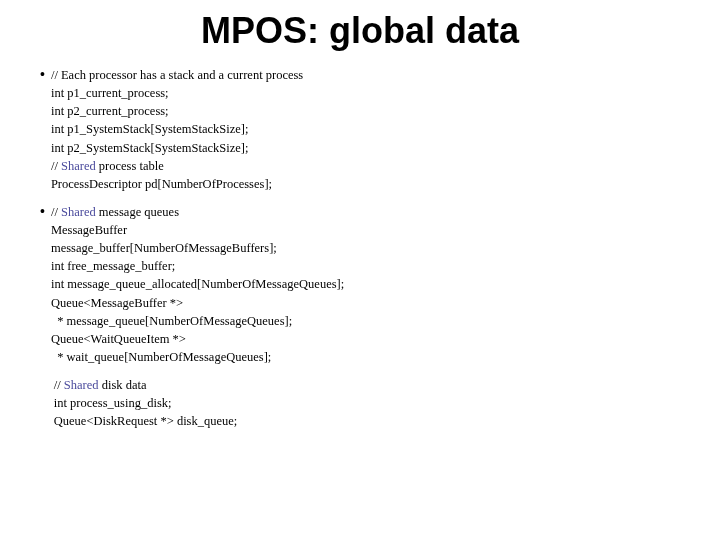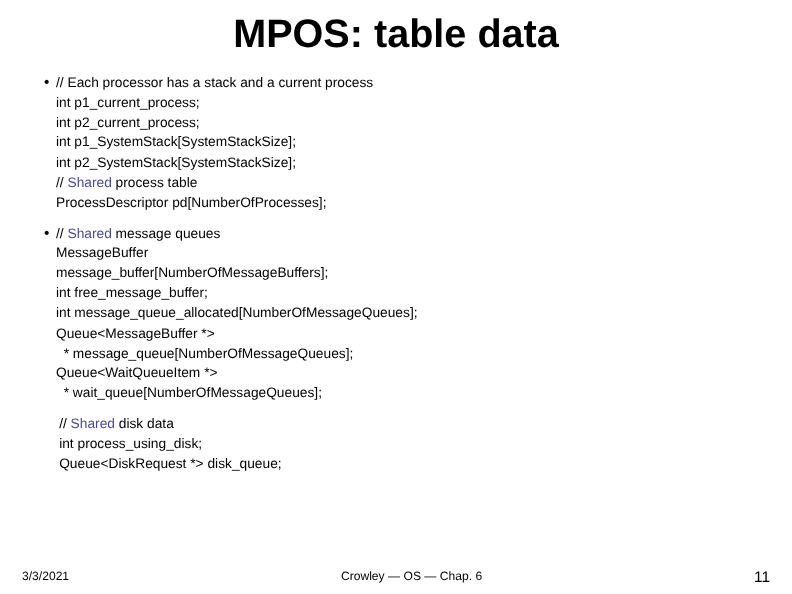--- a/index.html
+++ b/index.html
@@ -46,21 +46,21 @@
 
     .bullet {
       font-size: 14px;
       color: #000;
       margin-right: 6px;
       margin-top: 0px;
       flex-shrink: 0;
     }
 
     .code-block {
-      font-family: Liberation Sans, sans-serif;
+      font-family: Liberation Serif, serif;
       font-size: 12.5px;
       color: #000000;
       line-height: 1.45;
       white-space: pre;
     }
 
     .section-gap {
       margin-bottom: 10px;
     }
 
@@ -94,21 +94,21 @@
     .shared-label {
       color: #4a4a9c;
       font-weight: normal;
       text-align: center;
     }
   </style>
 </head>
 <body>
 
 <div class="slide-container">
-  <h1 class="title">MPOS: table data</h1>
+  <h1 class="title">MPOS: global data</h1>
 
   <div class="content-area">
 
     <div class="bullet-section section-gap">
       <span class="bullet">•</span>
       <div class="code-block">// Each processor has a stack and a current process
 int p1_current_process;
 int p2_current_process;
 int p1_SystemStack[SystemStackSize];
 int p2_SystemStack[SystemStackSize];
@@ -131,18 +131,13 @@
 
     <div class="bullet-section">
       <span class="bullet">&nbsp;&nbsp;</span>
       <div class="code-block">// <span class="shared-label">Shared</span> disk data
 int process_using_disk;
 Queue&lt;DiskRequest *&gt; disk_queue;</div>
     </div>
 
   </div>
 
-  <div class="footer">
-    <span class="footer-left">3/3/2021</span>
-    <span class="footer-center">Crowley — OS — Chap. 6</span>
-    <span class="footer-right">11</span>
-  </div>
 </div>
 
 </body></html>

